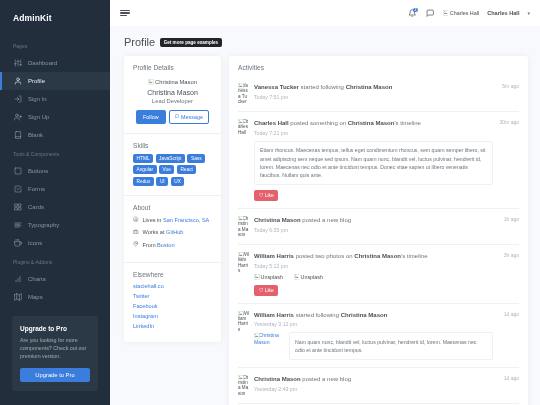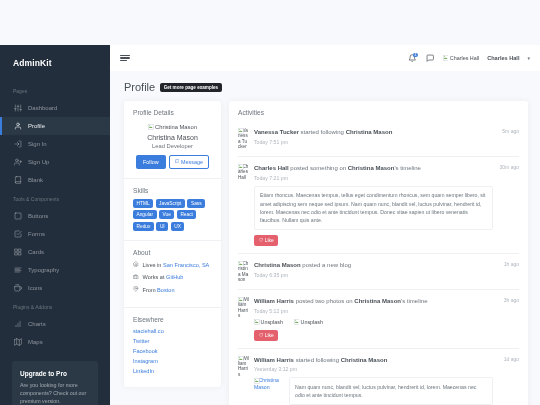--- a/index.html
+++ b/index.html
@@ -4,21 +4,21 @@
 <style>
   * { box-sizing: border-box; margin: 0; padding: 0; }
   html, body { width: 540px; height: 405px; overflow: hidden; }
   body {
     font-family: "Liberation Sans", sans-serif;
     background: #f7f9fc;
     font-size: 6px;
     color: #495057;
     -webkit-font-smoothing: antialiased;
   }
-  .app { display: flex; width: 540px; height: 361px; margin-top: 45px; }
+  .app { display: flex; width: 540px; height: 361px; }
 
   
   .sidebar {
     width: 110px;
     background: #222e3c;
     flex: 0 0 110px;
     height: 405px;
     overflow: hidden;
     position: relative;
   }

